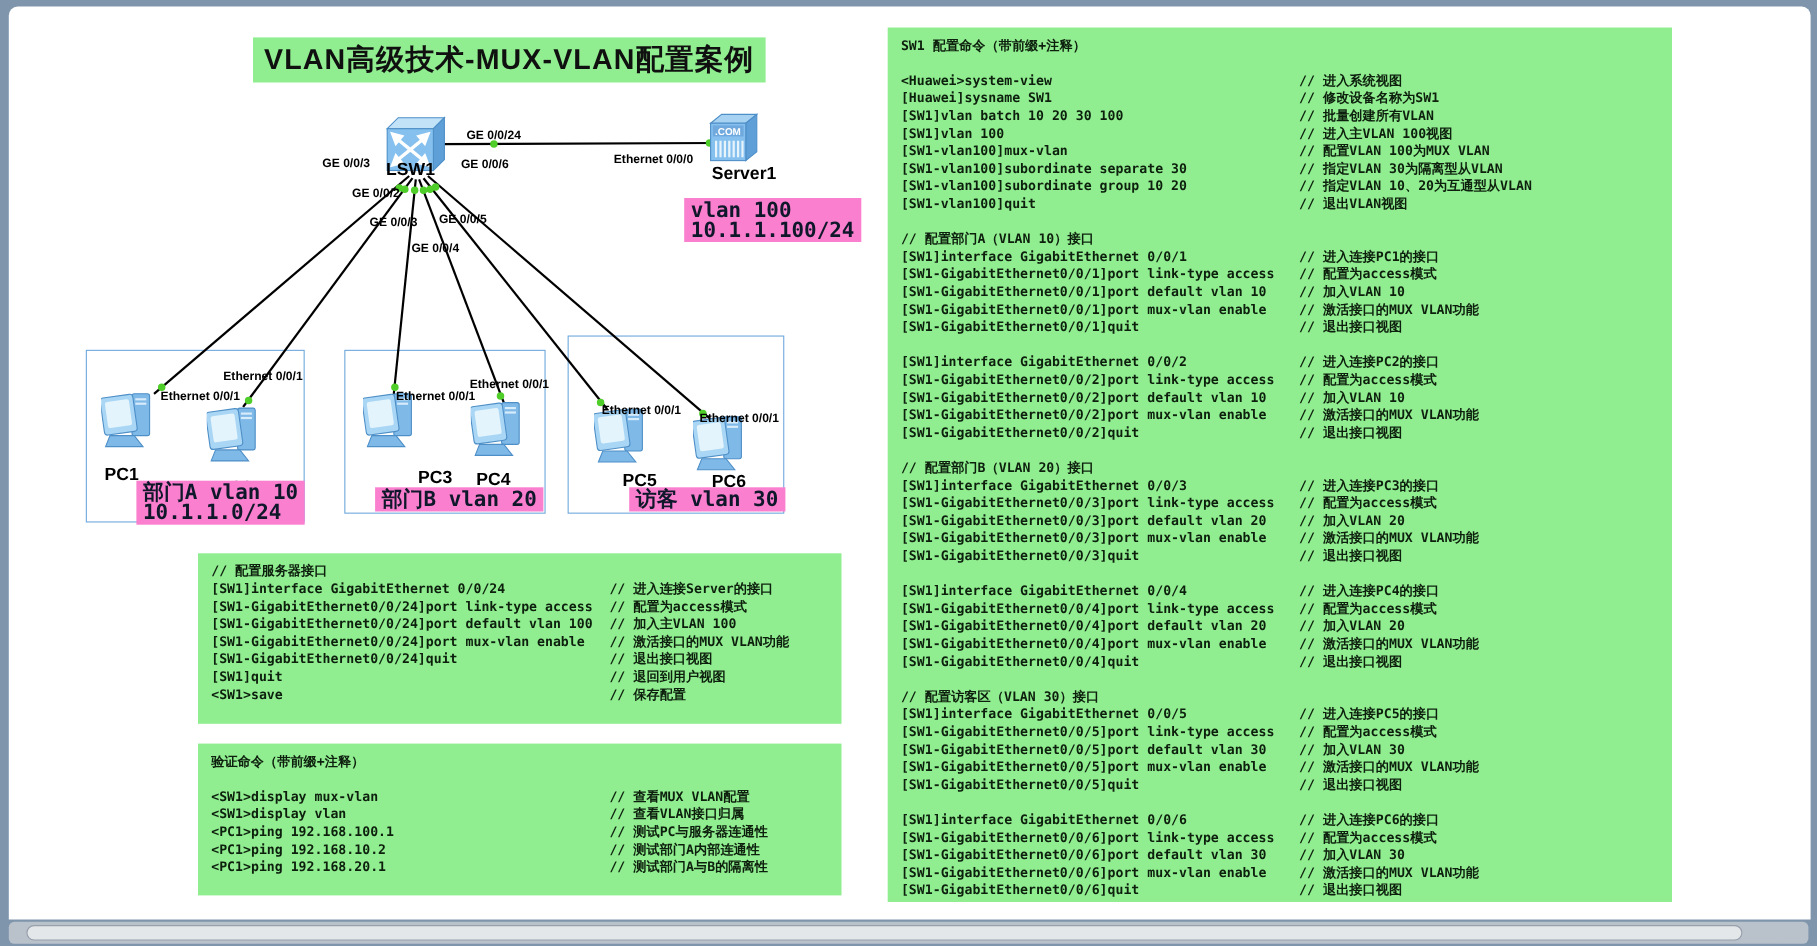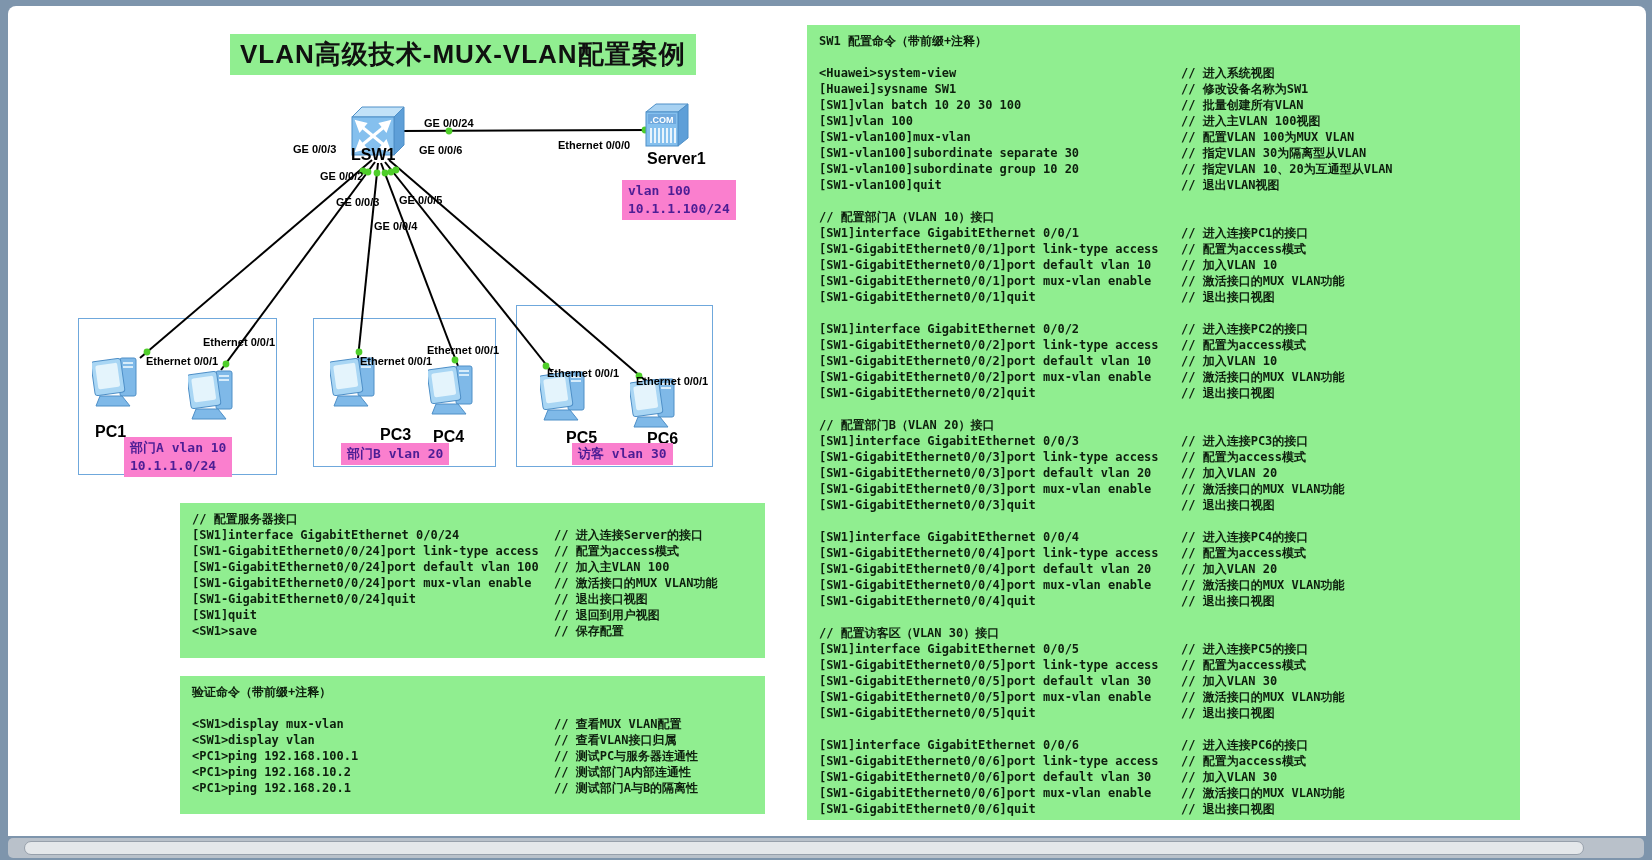--- a/index.html
+++ b/index.html
@@ -21,23 +21,23 @@
            font-weight:bold; font-size:26px; color:#101010; padding:3px 10px;
            white-space:nowrap; letter-spacing:1px; }
 
   
   svg.links { position:absolute; left:0; top:0; pointer-events:none; }
   .group-box { position:absolute; border:1px solid var(--boxb,#6FA8DC); background:transparent; }
   .dev-icon { position:absolute; }
   .top-label { position:absolute; white-space:nowrap; color:#000; }
   .top-label.port { font-size:11px; font-weight:bold; }
   .top-label.dev  { font-size:16px; font-weight:600; }
-  .note-label { position:absolute; background:var(--pink,#FA7FCE); color:#4c1d95;
+  .note-label { position:absolute; background:var(--pink,#FA7FCE); color:#0f172a;
                 font-family:"DejaVu Sans Mono","Liberation Mono",monospace;
-                font-weight:bold; font-size:13px; line-height:18px;
+                font-weight:bold; font-size:19px; line-height:18px;
                 padding:2px 6px; white-space:pre; }
 
   
   .codebox { position:absolute; background:var(--green,#90EE90); color:#0D1F0D;
              font-family:"DejaVu Sans Mono","Liberation Mono",monospace;
              font-weight:bold; font-size:12px; line-height:16px; padding:8px 12px;
              overflow:hidden; }
   #box-server { left:180px; top:503px; width:585px; height:155px; }
   #box-verify { left:180px; top:676px; width:585px; height:138px; }
   #box-sw1    { left:807px; top:25px;  width:713px; height:795px; }

